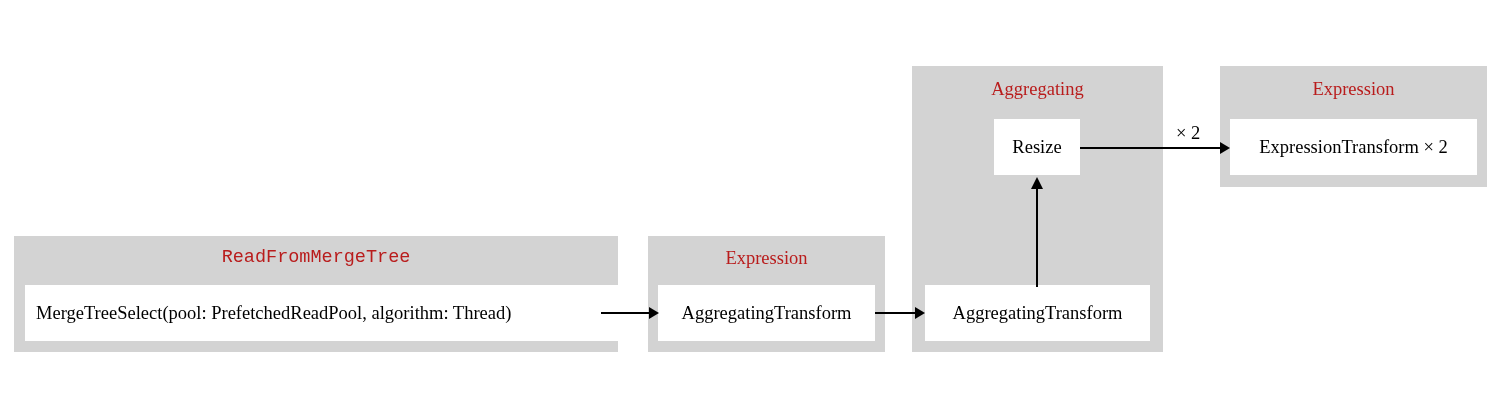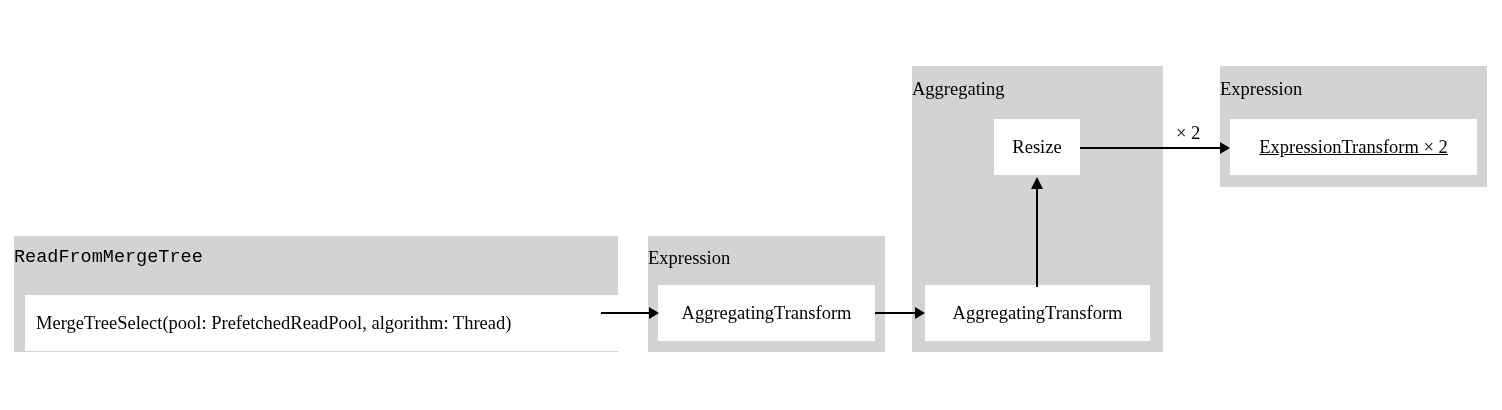--- a/index.html
+++ b/index.html
@@ -20,25 +20,25 @@
   }
   .cluster {
     position: absolute;
     background: #d3d3d3;
     box-sizing: border-box;
   }
   .cluster-label {
     position: absolute;
     left: 0;
     right: 0;
-    text-align: left;
+    text-align: center;
     font-size: 18.5px;
     line-height: 1;
     white-space: nowrap;
-    color: #000000;
+    color: #b91c1c;
   }
   .node {
     position: absolute;
     background: #ffffff;
     box-sizing: border-box;
     display: flex;
     align-items: center;
     justify-content: center;
     font-size: 18.5px;
     line-height: 1;
@@ -65,37 +65,37 @@
   }
 </style>
 </head>
 <body>
 
 <div id="canvas">
 
   <div class="cluster" style="left:14px; top:236px; width:604px; height:116px;">
     <div class="cluster-label" style="top:13px;font-family:Liberation Mono, monospace;">ReadFromMergeTree</div>
   </div>
-  <div class="node left-pad" style="left:25px; top:295px; width:620px; height:56px;">MergeTreeSelect(pool: PrefetchedReadPool, algorithm: Thread)</div>
+  <div class="node left-pad" style="left:25px; top:285px; width:620px; height:56px;">MergeTreeSelect(pool: PrefetchedReadPool, algorithm: Thread)</div>
 
   <div class="cluster" style="left:648px; top:236px; width:237px; height:116px;">
     <div class="cluster-label" style="top:13px;">Expression</div>
   </div>
   <div class="node" style="left:658px; top:285px; width:217px; height:56px;">AggregatingTransform</div>
 
   <div class="cluster" style="left:912px; top:66px; width:251px; height:286px;">
     <div class="cluster-label" style="top:14px;">Aggregating</div>
   </div>
   <div class="node" style="left:925px; top:285px; width:225px; height:56px;">AggregatingTransform</div>
   <div class="node" style="left:994px; top:119px; width:86px; height:56px;">Resize</div>
 
   <div class="cluster" style="left:1220px; top:66px; width:267px; height:121px;">
     <div class="cluster-label" style="top:14px;">Expression</div>
   </div>
-  <div class="node" style="left:1230px; top:119px; width:247px; height:56px;text-decoration:underline;">ExpressionTransform × 2</div>
+  <div class="node" style="left:1230px; top:119px; width:247px; height:56px;">ExpressionTransform × 2</div>
 
   <div class="edge" style="left:601px; top:303px; width:60px; height:20px;">
     <svg width="60" height="20" viewBox="0 0 60 20">
       <line x1="0" y1="10" x2="48" y2="10" stroke="#000000" stroke-width="2"></line>
       <polygon points="48,4 58,10 48,16" fill="#000000"></polygon>
     </svg>
   </div>
 
   <div class="edge" style="left:875px; top:303px; width:54px; height:20px;">
     <svg width="54" height="20" viewBox="0 0 54 20">

